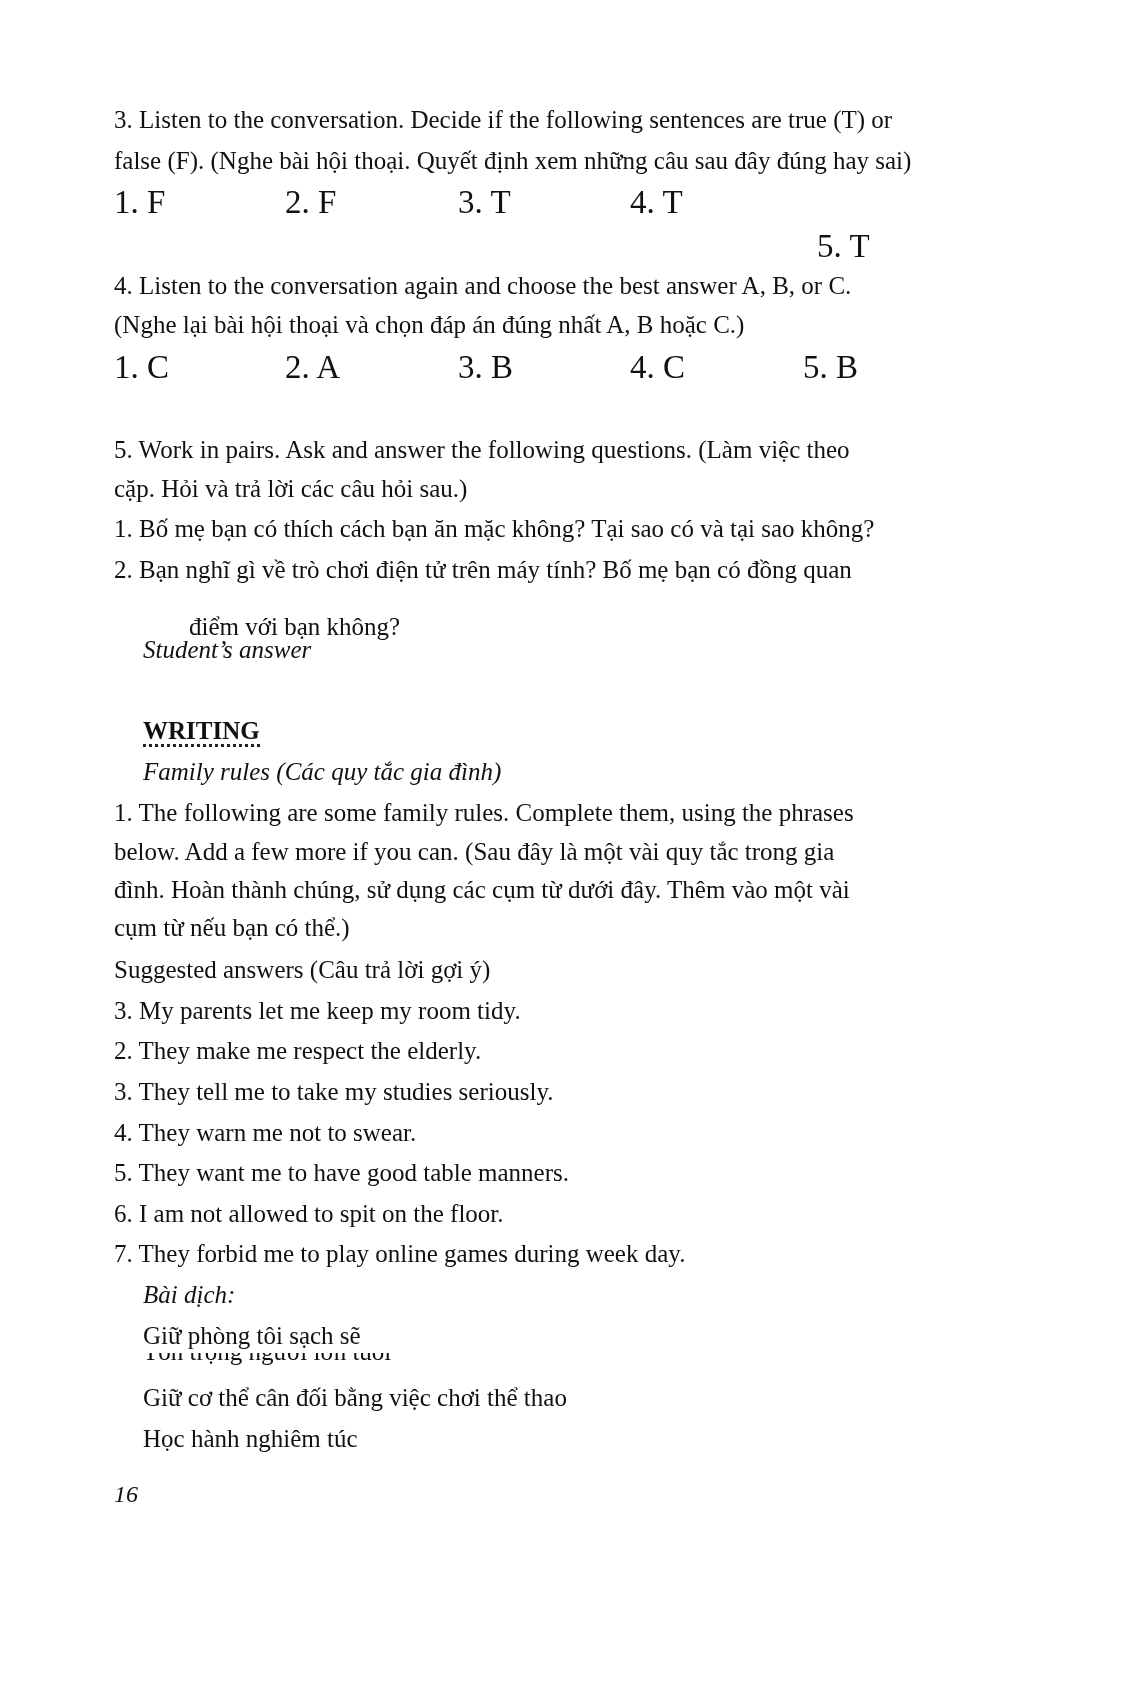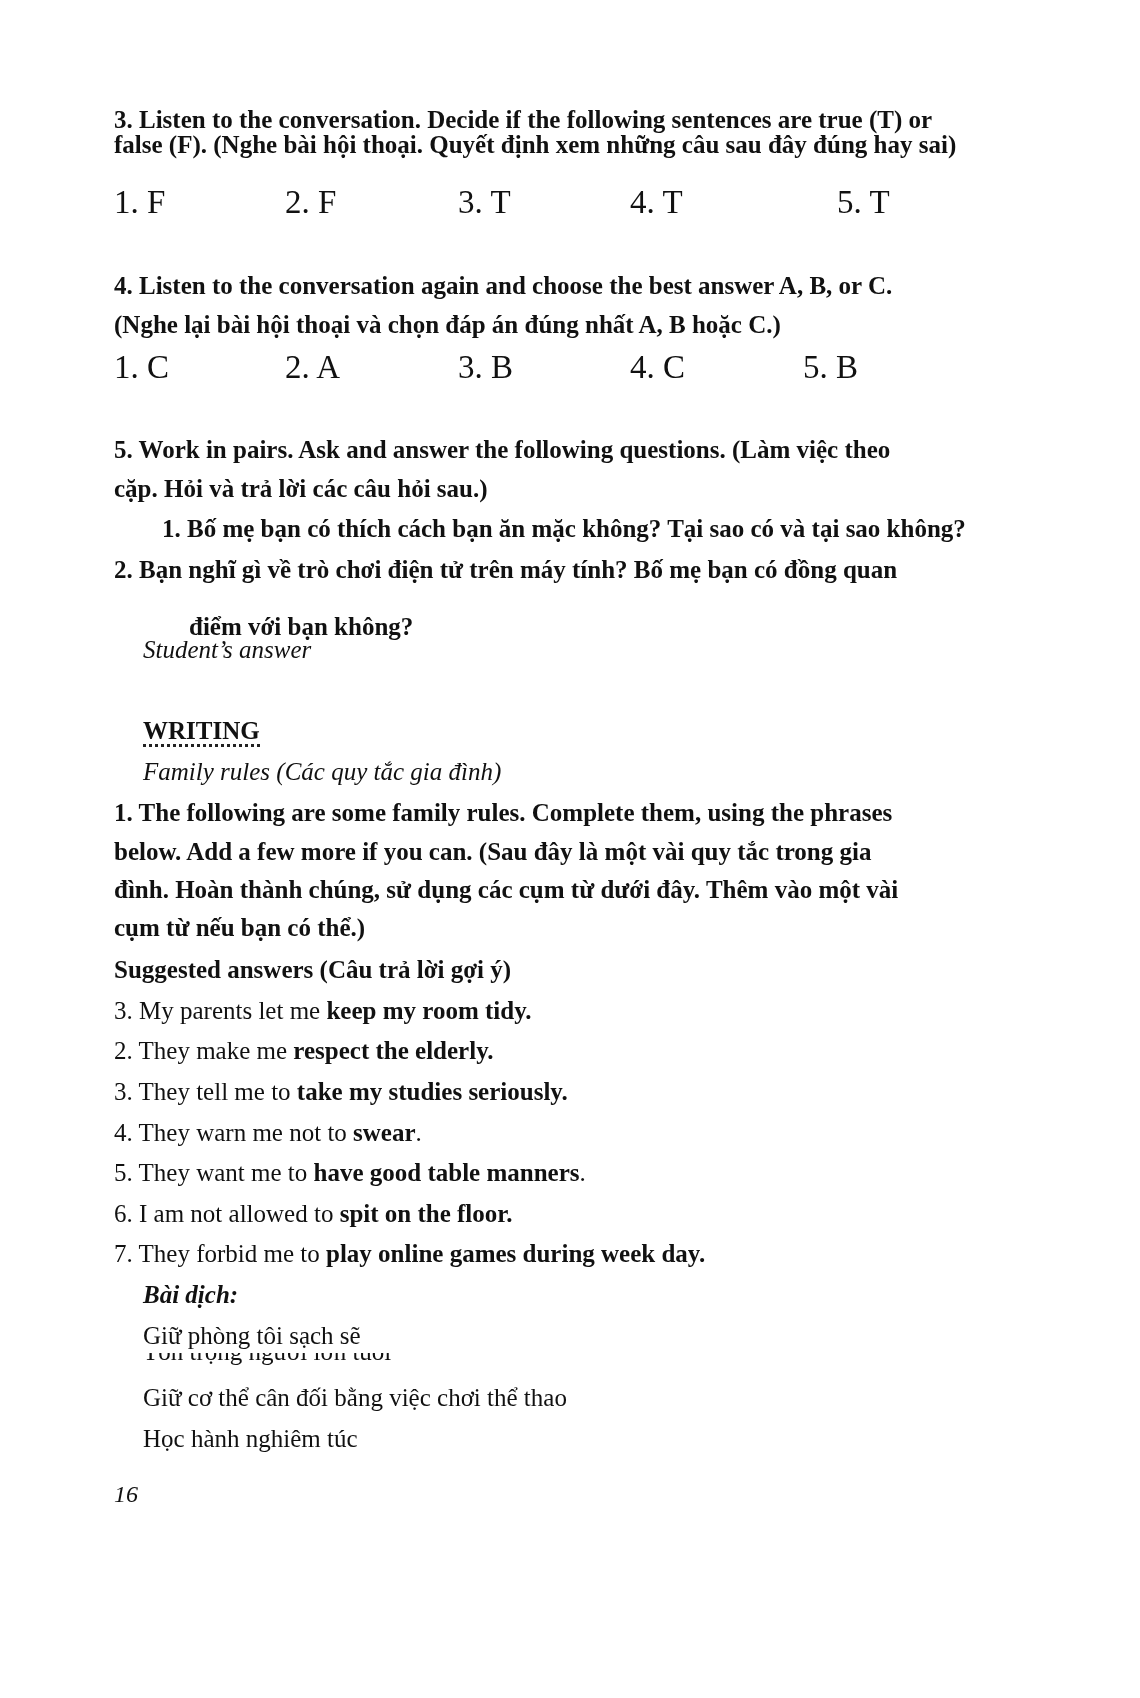--- a/index.html
+++ b/index.html
@@ -1,54 +1,54 @@
 <!DOCTYPE html>
 <html><head>
 <meta charset="utf-8">
 <style>
   html, body { margin: 0; padding: 0; background: #ffffff; }
   body { width: 1140px; height: 1698px; position: relative; overflow: hidden;
          font-family: "Liberation Serif", "DejaVu Serif", serif; color: #111; }
   .line { position: absolute; left: 114px; white-space: nowrap; font-size: 25px; line-height: 30px; }
-  .b { font-weight: bold; }
+  .b { font-weight: normal; }
   .i { font-style: italic; }
   .indent { left: 143px; }
   .ans-row { position: absolute; left: 114px; width: 940px; height: 30px; font-size: 33px; line-height: 30px; }
   .ans-row span { position: absolute; top: 0; }
   .writing { font-weight: bold; border-bottom: 3px dotted #222; line-height: 26px; }
   .page-num { position: absolute; left: 114px; top: 1624px; font-size: 24px; font-style: italic; }
   .clipped { position: absolute; left: 143px; top: 1478px; height: 14px; overflow: hidden; font-size: 25px; line-height: 30px; }
   .clipped span { position: relative; top: -16px; }
 </style>
 </head>
 <body>
 
 <div class="line b" style="top:105px;">3. Listen to the conversation. Decide if the following sentences are true (T) or</div>
-<div class="line b" style="top:130px;">false (F). (Nghe bài hội thoại. Quyết định xem những câu sau đây đúng hay sai)</div>
+<div class="line b" style="top:146px;">false (F). (Nghe bài hội thoại. Quyết định xem những câu sau đây đúng hay sai)</div>
 <div class="ans-row" style="top:187px;">
   <span style="left:0px;">1. F</span>
   <span style="left:171px;">2. F</span>
   <span style="left:344px;">3. T</span>
   <span style="left:516px;">4. T</span>
-  <span style="left:723px;">5. T</span>
+  <span style="left:703px;margin-top:44px;">5. T</span>
 </div>
 
 <div class="line b" style="top:271px;">4. Listen to the conversation again and choose the best answer A, B, or C.</div>
 <div class="line b" style="top:310px;">(Nghe lại bài hội thoại và chọn đáp án đúng nhất A, B hoặc C.)</div>
 <div class="ans-row" style="top:352px;">
   <span style="left:0px;">1. C</span>
   <span style="left:171px;">2. A</span>
   <span style="left:344px;">3. B</span>
   <span style="left:516px;">4. C</span>
   <span style="left:689px;">5. B</span>
 </div>
 
 <div class="line b" style="top:435px;">5. Work in pairs. Ask and answer the following questions. (Làm việc theo</div>
 <div class="line b" style="top:474px;">cặp. Hỏi và trả lời các câu hỏi sau.)</div>
-<div class="line b" style="top:514px;margin-left:48px;">1. Bố mẹ bạn có thích cách bạn ăn mặc không? Tại sao có và tại sao không?</div>
+<div class="line b" style="top:514px;">1. Bố mẹ bạn có thích cách bạn ăn mặc không? Tại sao có và tại sao không?</div>
 <div class="line b" style="top:555px;">2. Bạn nghĩ gì về trò chơi điện tử trên máy tính? Bố mẹ bạn có đồng quan</div>
 <div class="line b indent" style="top:612px;margin-left:46px;">điểm với bạn không?</div>
 <div class="line i indent" style="top:635px;font-style:italic;">Student’s answer</div>
 
 <div class="line indent" style="top:716px;">
   <span class="writing">WRITING</span>
 </div>
 <div class="line i indent" style="top:757px;">Family rules (Các quy tắc gia đình)</div>
 <div class="line b" style="top:798px;">1. The following are some family rules. Complete them, using the phrases</div>
 <div class="line b" style="top:837px;">below. Add a few more if you can. (Sau đây là một vài quy tắc trong gia</div>

